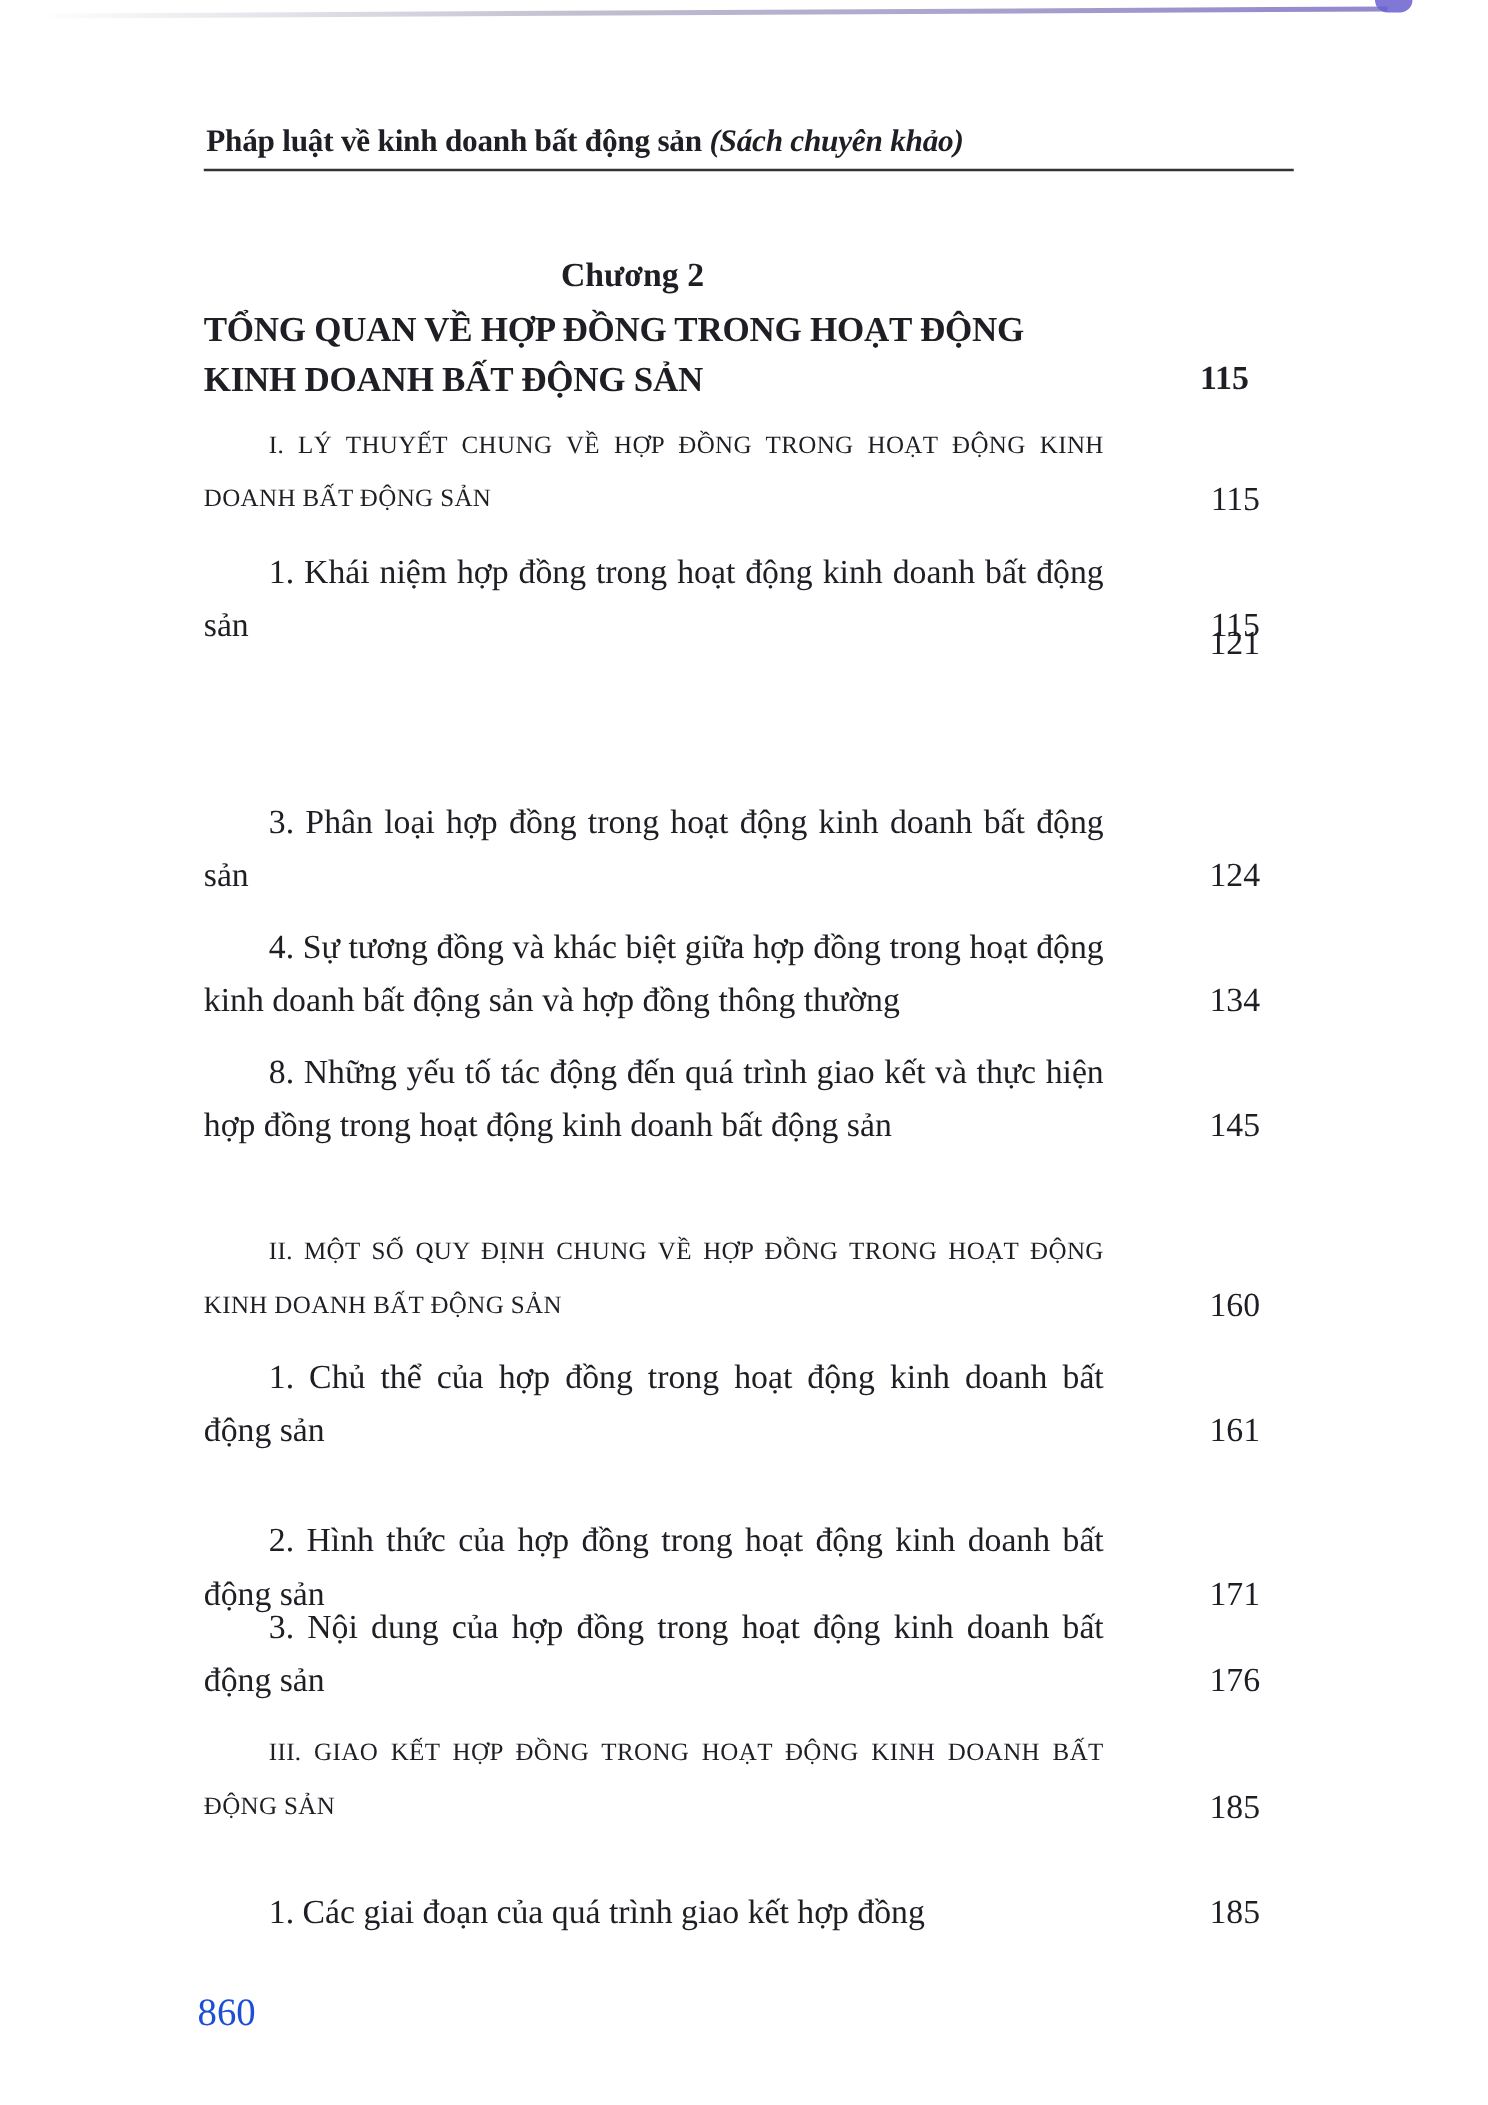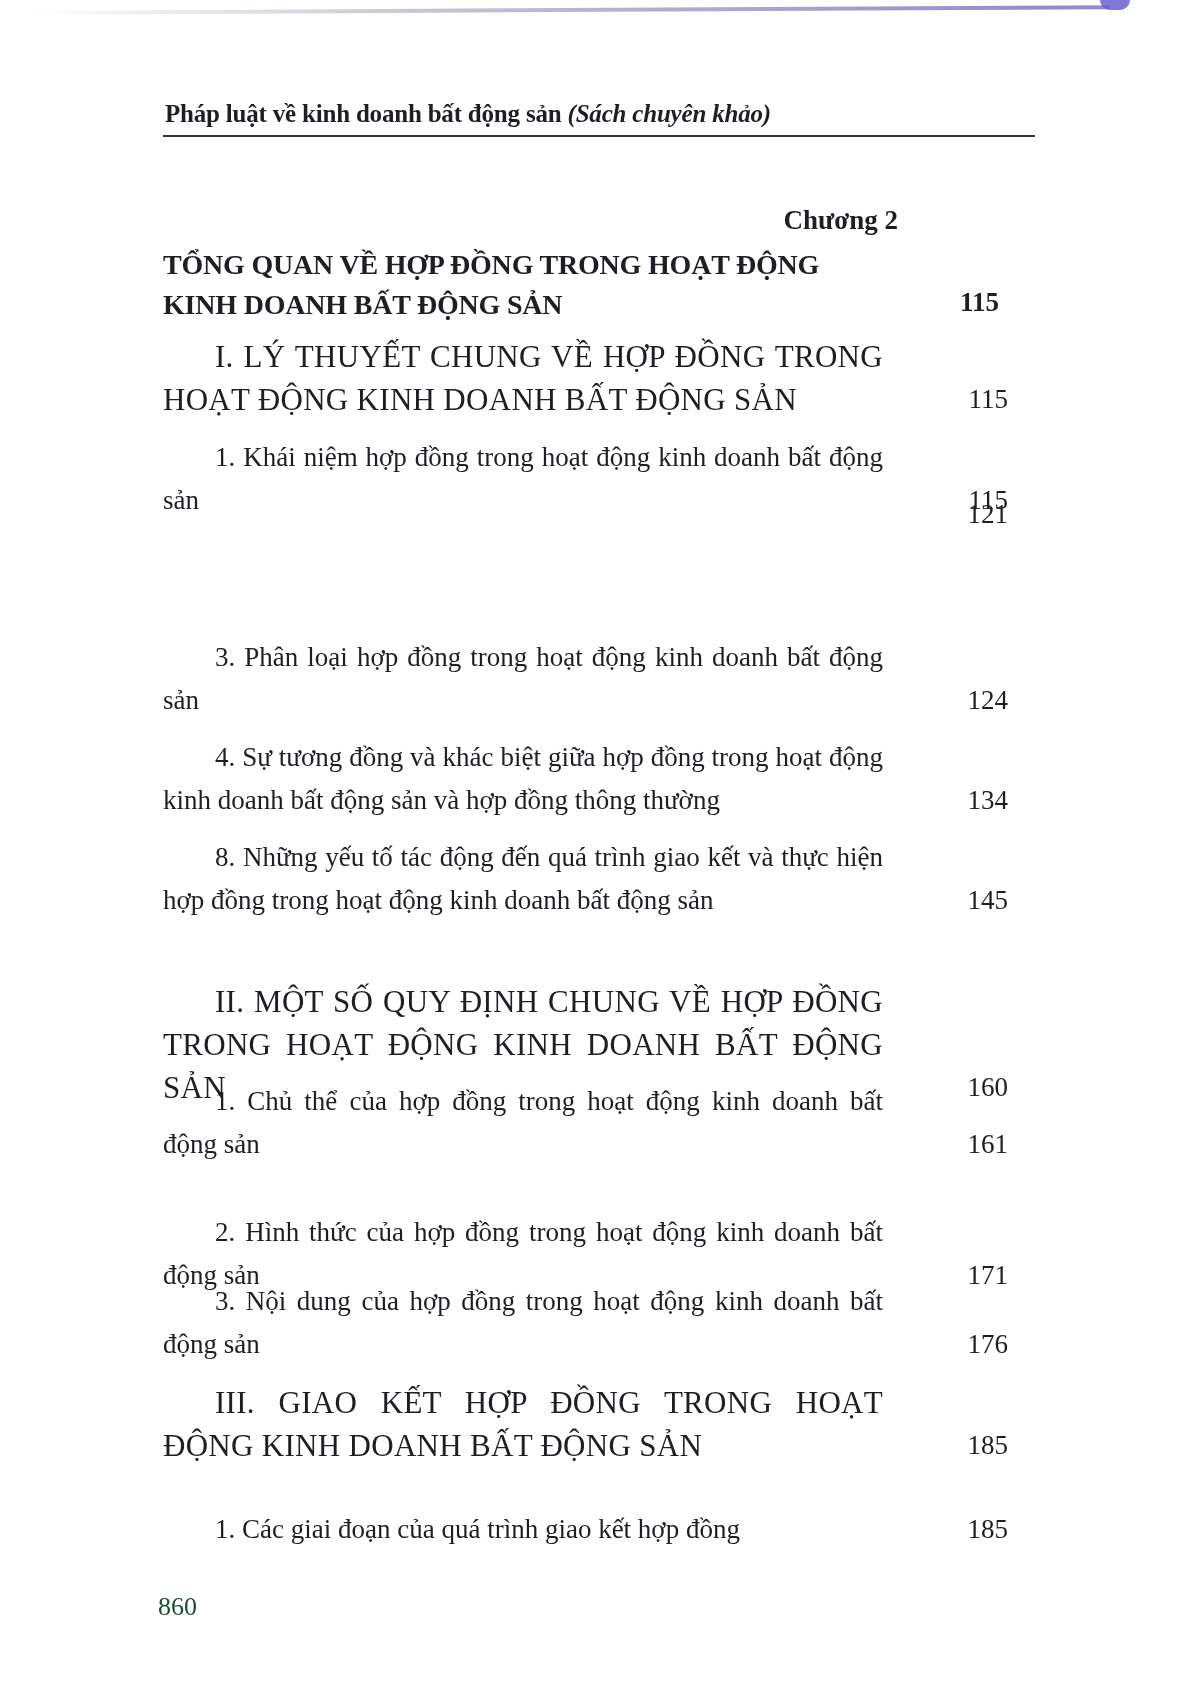--- a/index.html
+++ b/index.html
@@ -20,42 +20,42 @@
   }
   .running-head {
     position: absolute; left: 165px; top: 100px; width: 870px;
     font-size: 25px; font-weight: bold; letter-spacing: -0.2px;
   }
   .running-head .it { font-style: italic; }
   .head-rule {
     position: absolute; left: 163px; top: 135px; width: 872px; height: 2px; background: #333;
   }
   .chapter-label {
-    position: absolute; left: 178px; top: 205px; width: 720px; text-align: right;
+    position: absolute; left: 146px; top: 205px; width: 720px; text-align: center;
     font-size: 27px; font-weight: bold; font-family: Liberation Serif, serif;
   }
   .chapter-title {
     position: absolute; left: 163px; top: 245px; width: 720px; text-align: left;
     font-size: 28px; font-weight: bold; line-height: 40px; letter-spacing: -0.2px;
   }
   .chapter-page {
     position: absolute; left: 960px; top: 287px; font-size: 27px; font-weight: bold;
   }
   .entry { position: absolute; left: 163px; width: 845px; }
   .entry .text {
     width: 720px; font-size: 27px; line-height: 43px; text-align: justify;
     text-align-last: left;
   }
   .entry.indent .text { text-indent: 52px; }
-  .entry.section .text { font-size: 31px; letter-spacing: 0.3px; }
+  .entry.section .text { font-size: 20px; letter-spacing: 0.3px; }
   .entry .page {
     position: absolute; right: 0; bottom: 0; font-size: 27px; line-height: 43px; text-align: right;
   }
   .folio {
-    position: absolute; left: 158px; top: 1592px; font-size: 26px; color: #14532d;
+    position: absolute; left: 158px; top: 1592px; font-size: 31px; color: #1d4ed8;
   }
 </style>
 </head>
 <body>
 
 <div class="scan-edge"></div>
 <div class="scan-corner"></div>
 
 <div class="running-head">
   <span>Pháp luật về kinh doanh bất động sản </span><span class="it">(Sách chuyên khảo)</span>

